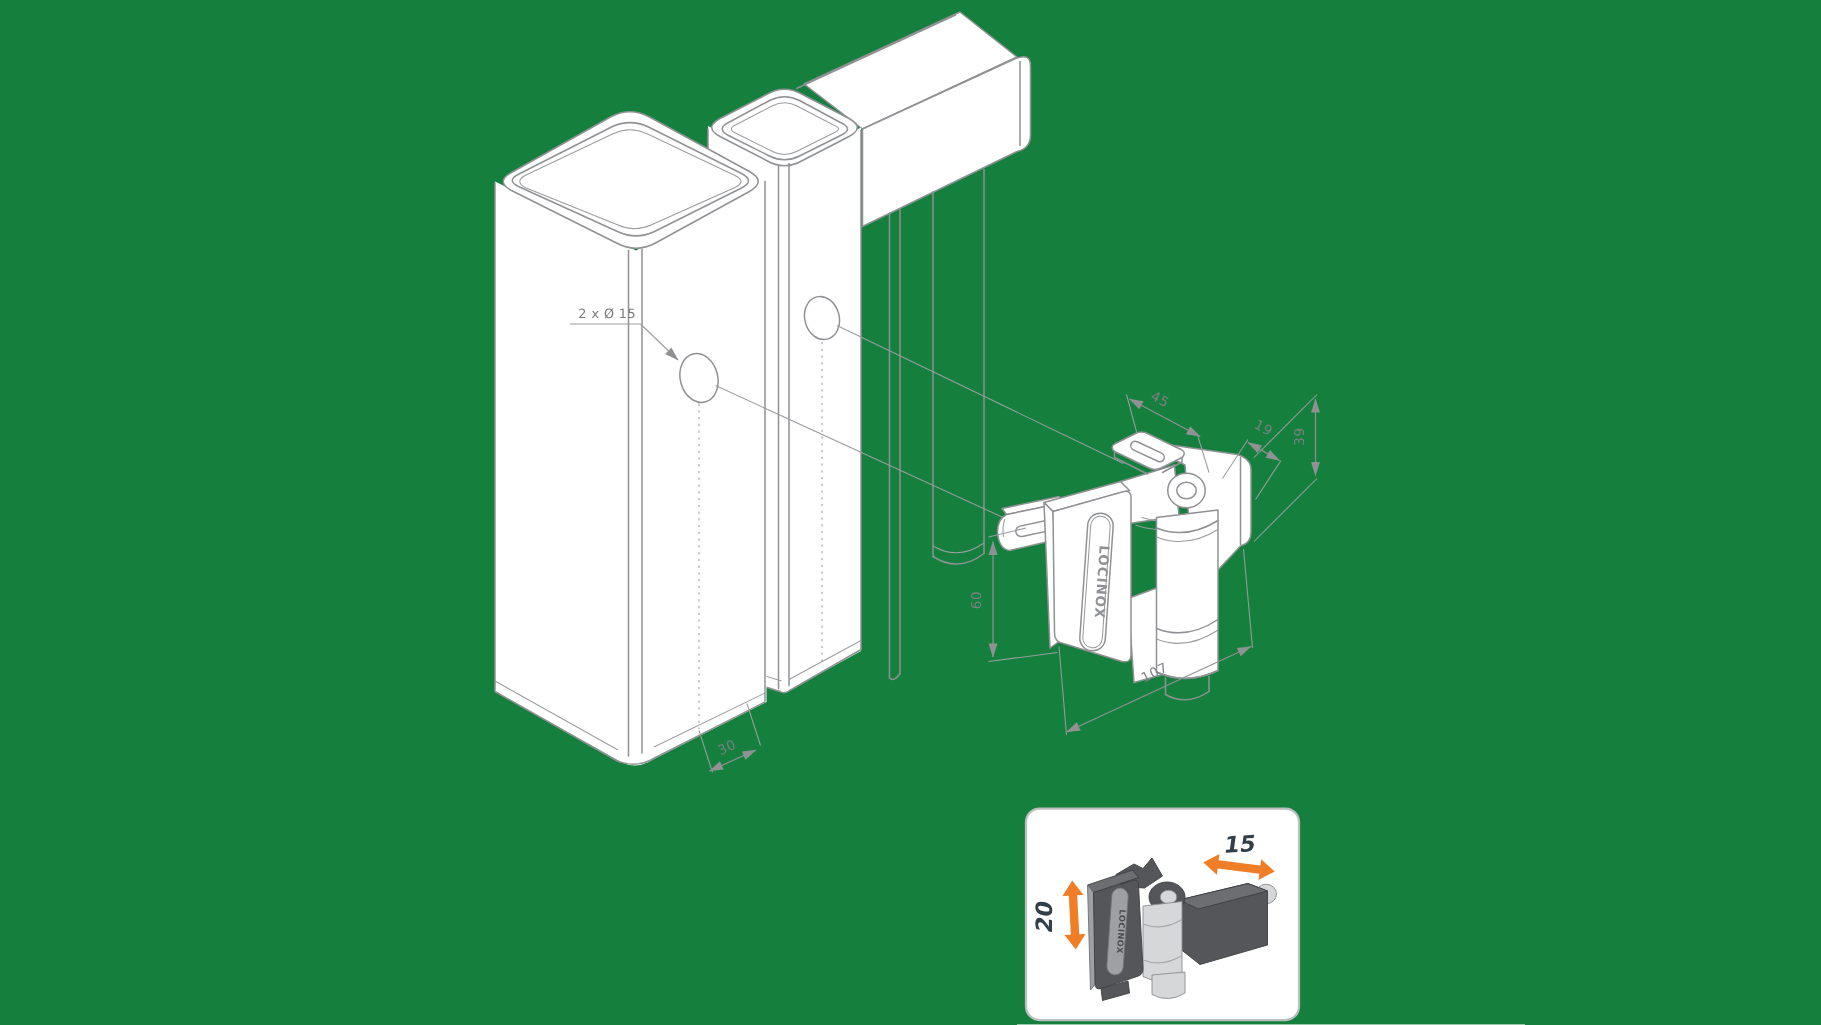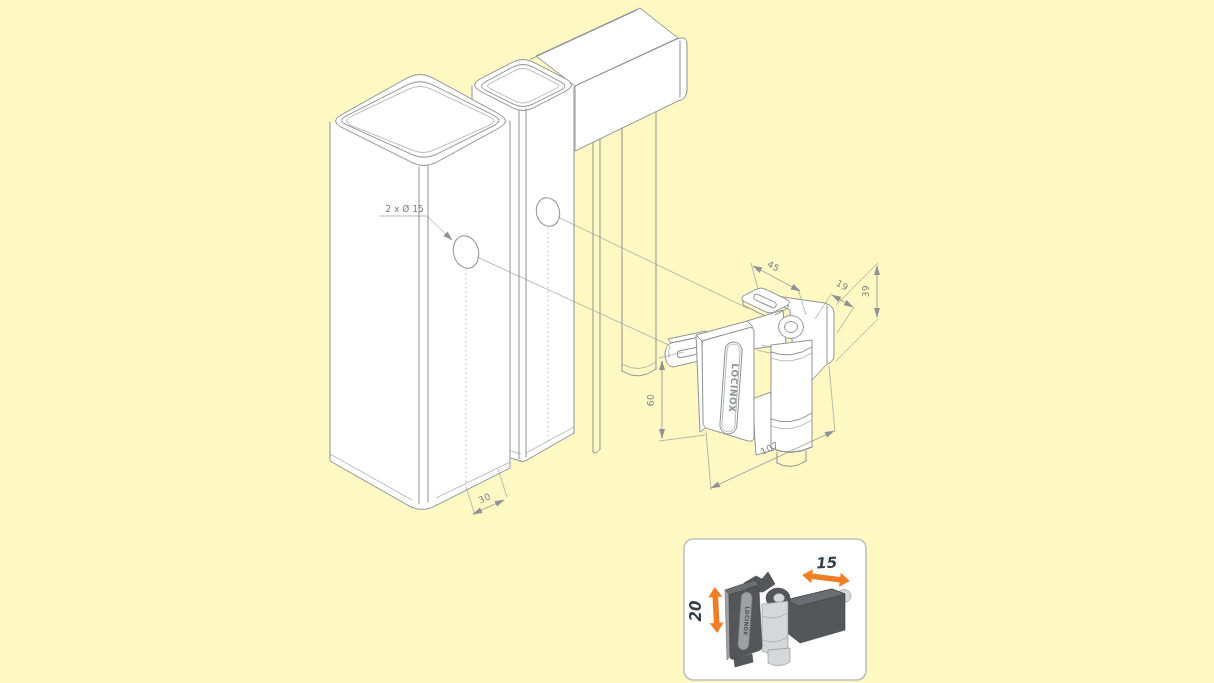--- a/index.html
+++ b/index.html
@@ -1,16 +1,16 @@
 <!DOCTYPE html>
 <html><head>
 <meta charset="utf-8">
 <style>
   html,body{margin:0;padding:0;background:#ffffff;}
-  #stage{position:relative;width:1214px;height:683px;background:#fef9c3;overflow:hidden;
+  #stage{position:relative;width:1214px;height:683px;background:#15803d;overflow:hidden;
          font-family:"DejaVu Sans","Liberation Sans",sans-serif;}
   svg{display:block;}
   .ln{fill:none;stroke:#8f9194;stroke-width:1;stroke-linejoin:round;stroke-linecap:round;}
   .lnf{fill:#ffffff;stroke:#8f9194;stroke-width:1;stroke-linejoin:round;}
   .thin{fill:none;stroke:#9a9c9e;stroke-width:0.7;}
   .dim{fill:none;stroke:#8f9194;stroke-width:0.8;}
   .dimtxt{fill:#7d7f82;font-size:9px;letter-spacing:0.5px;}
   .callout{fill:#77797c;font-size:8.5px;letter-spacing:0.3px;}
   .badge-txt{fill:#8f9194;font-size:9px;font-weight:bold;letter-spacing:0.6px;}
   .inset-lbl{fill:#333F48;font-size:15px;font-weight:bold;font-style:italic;}

